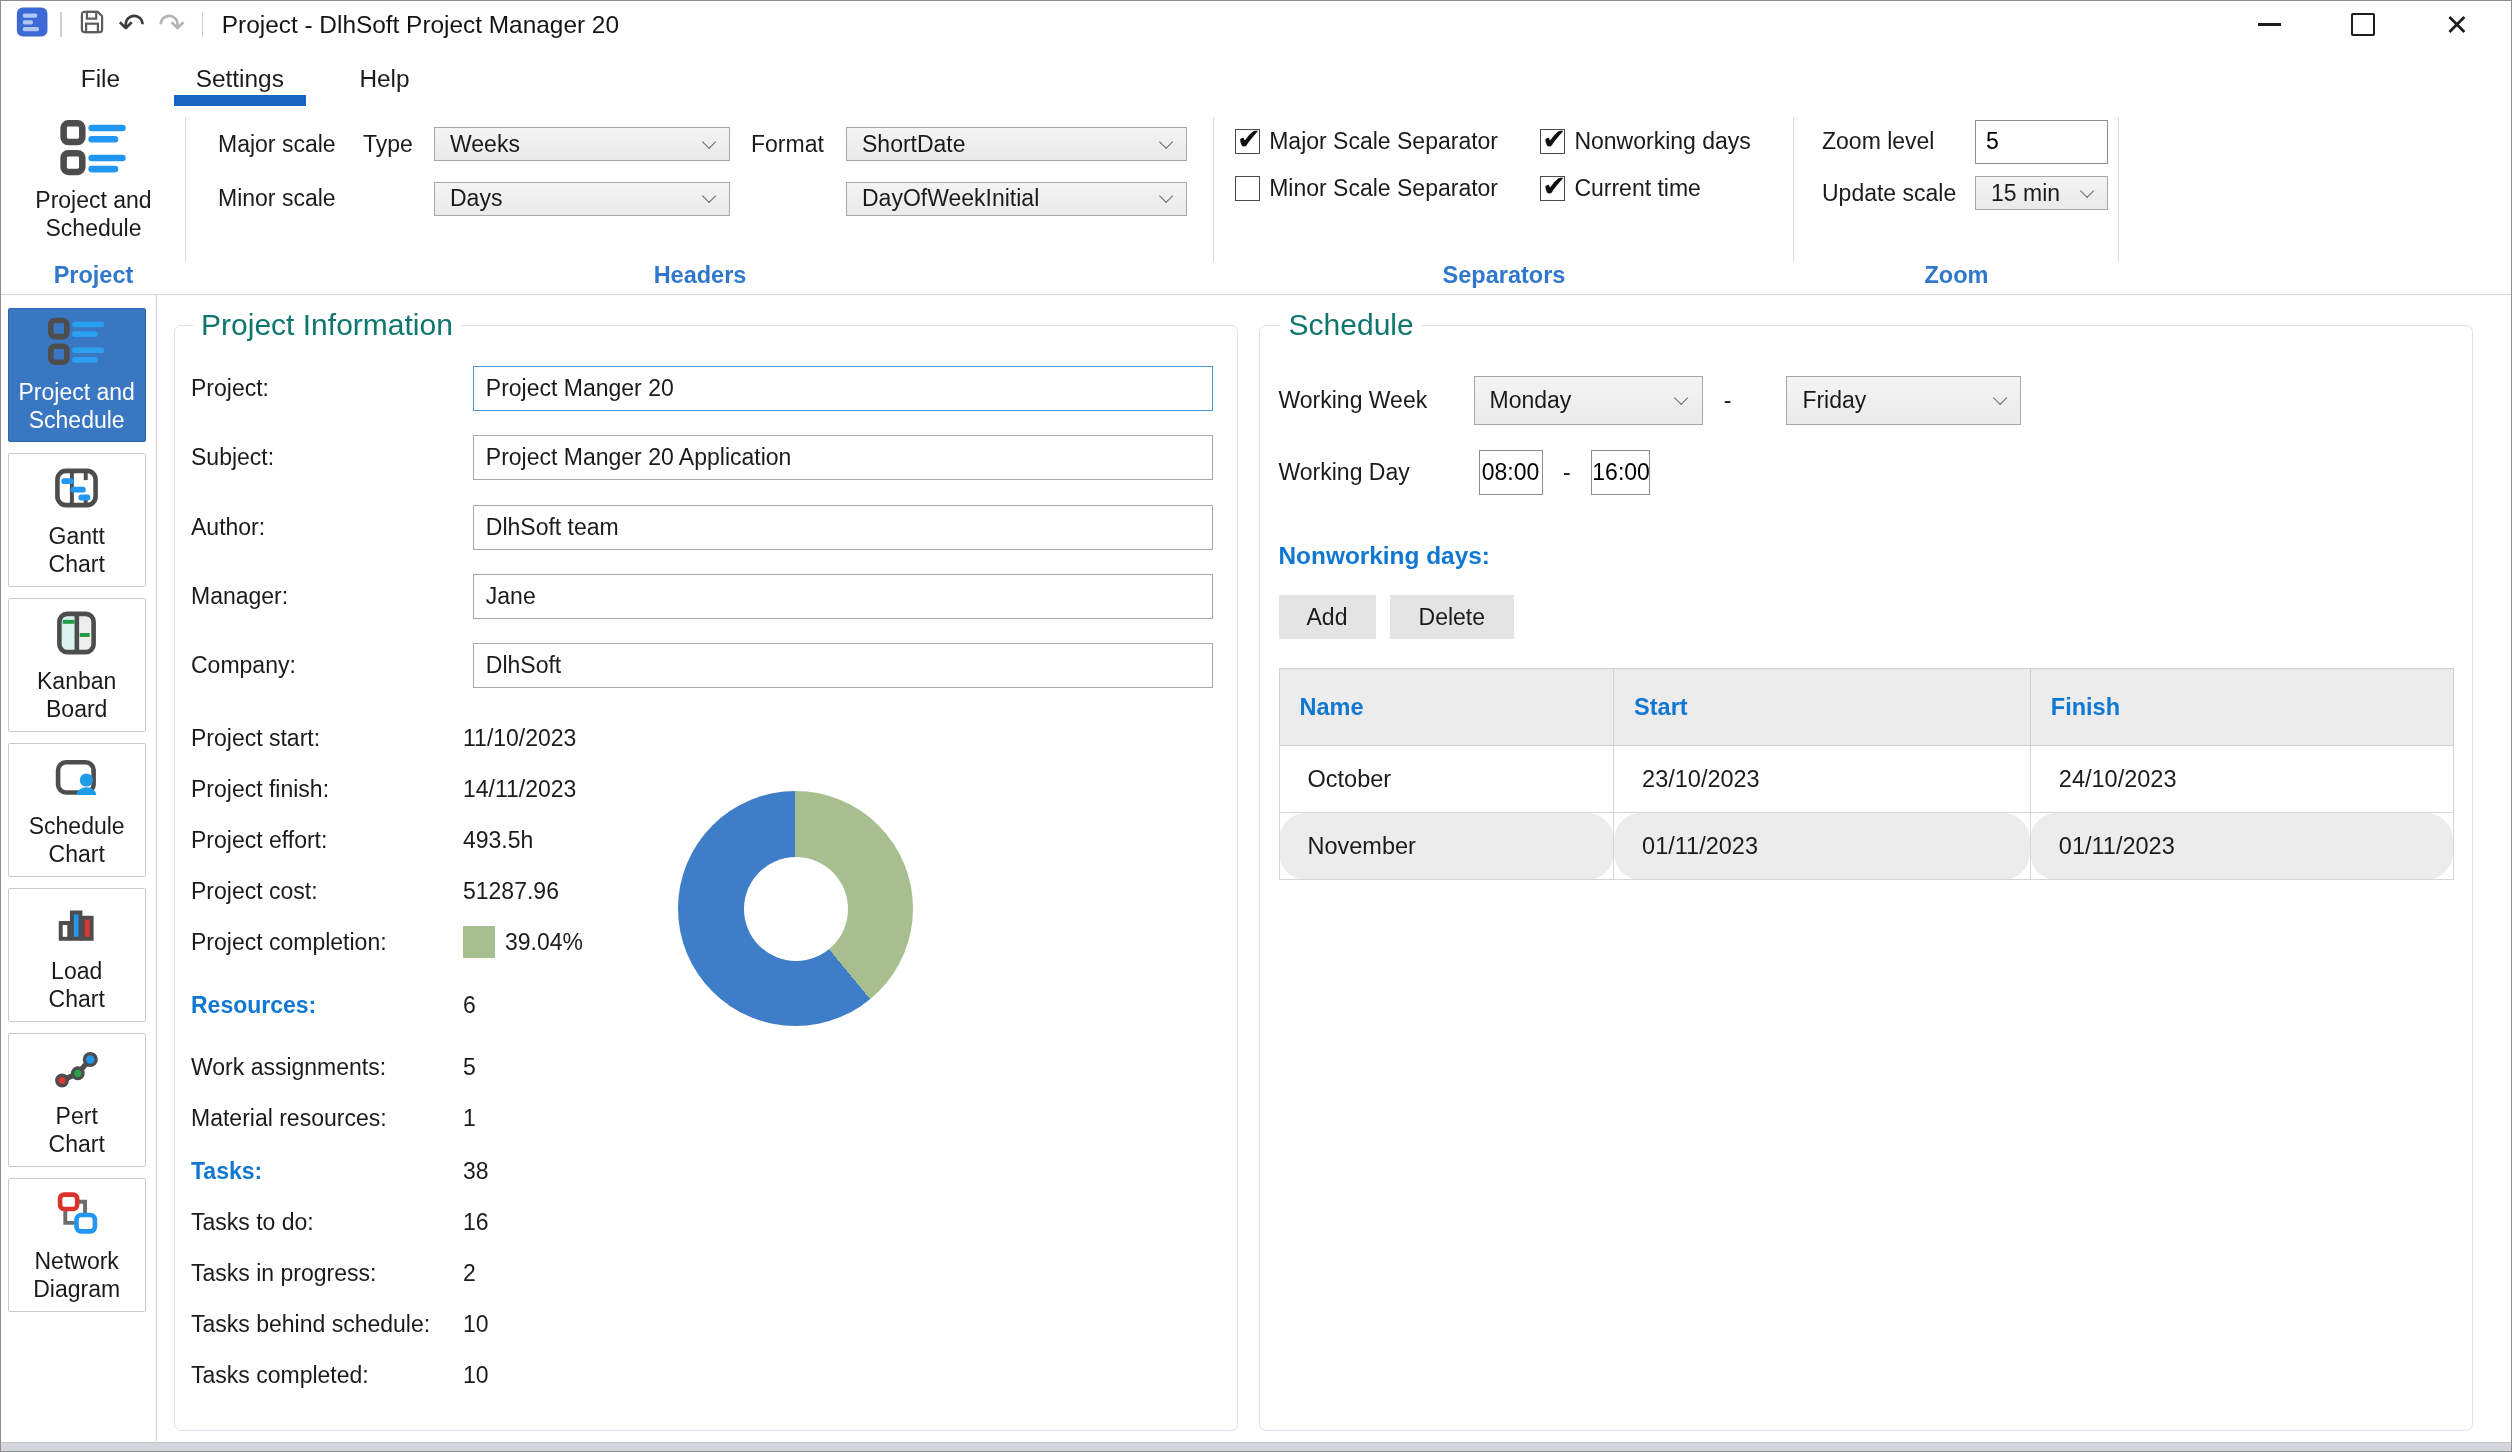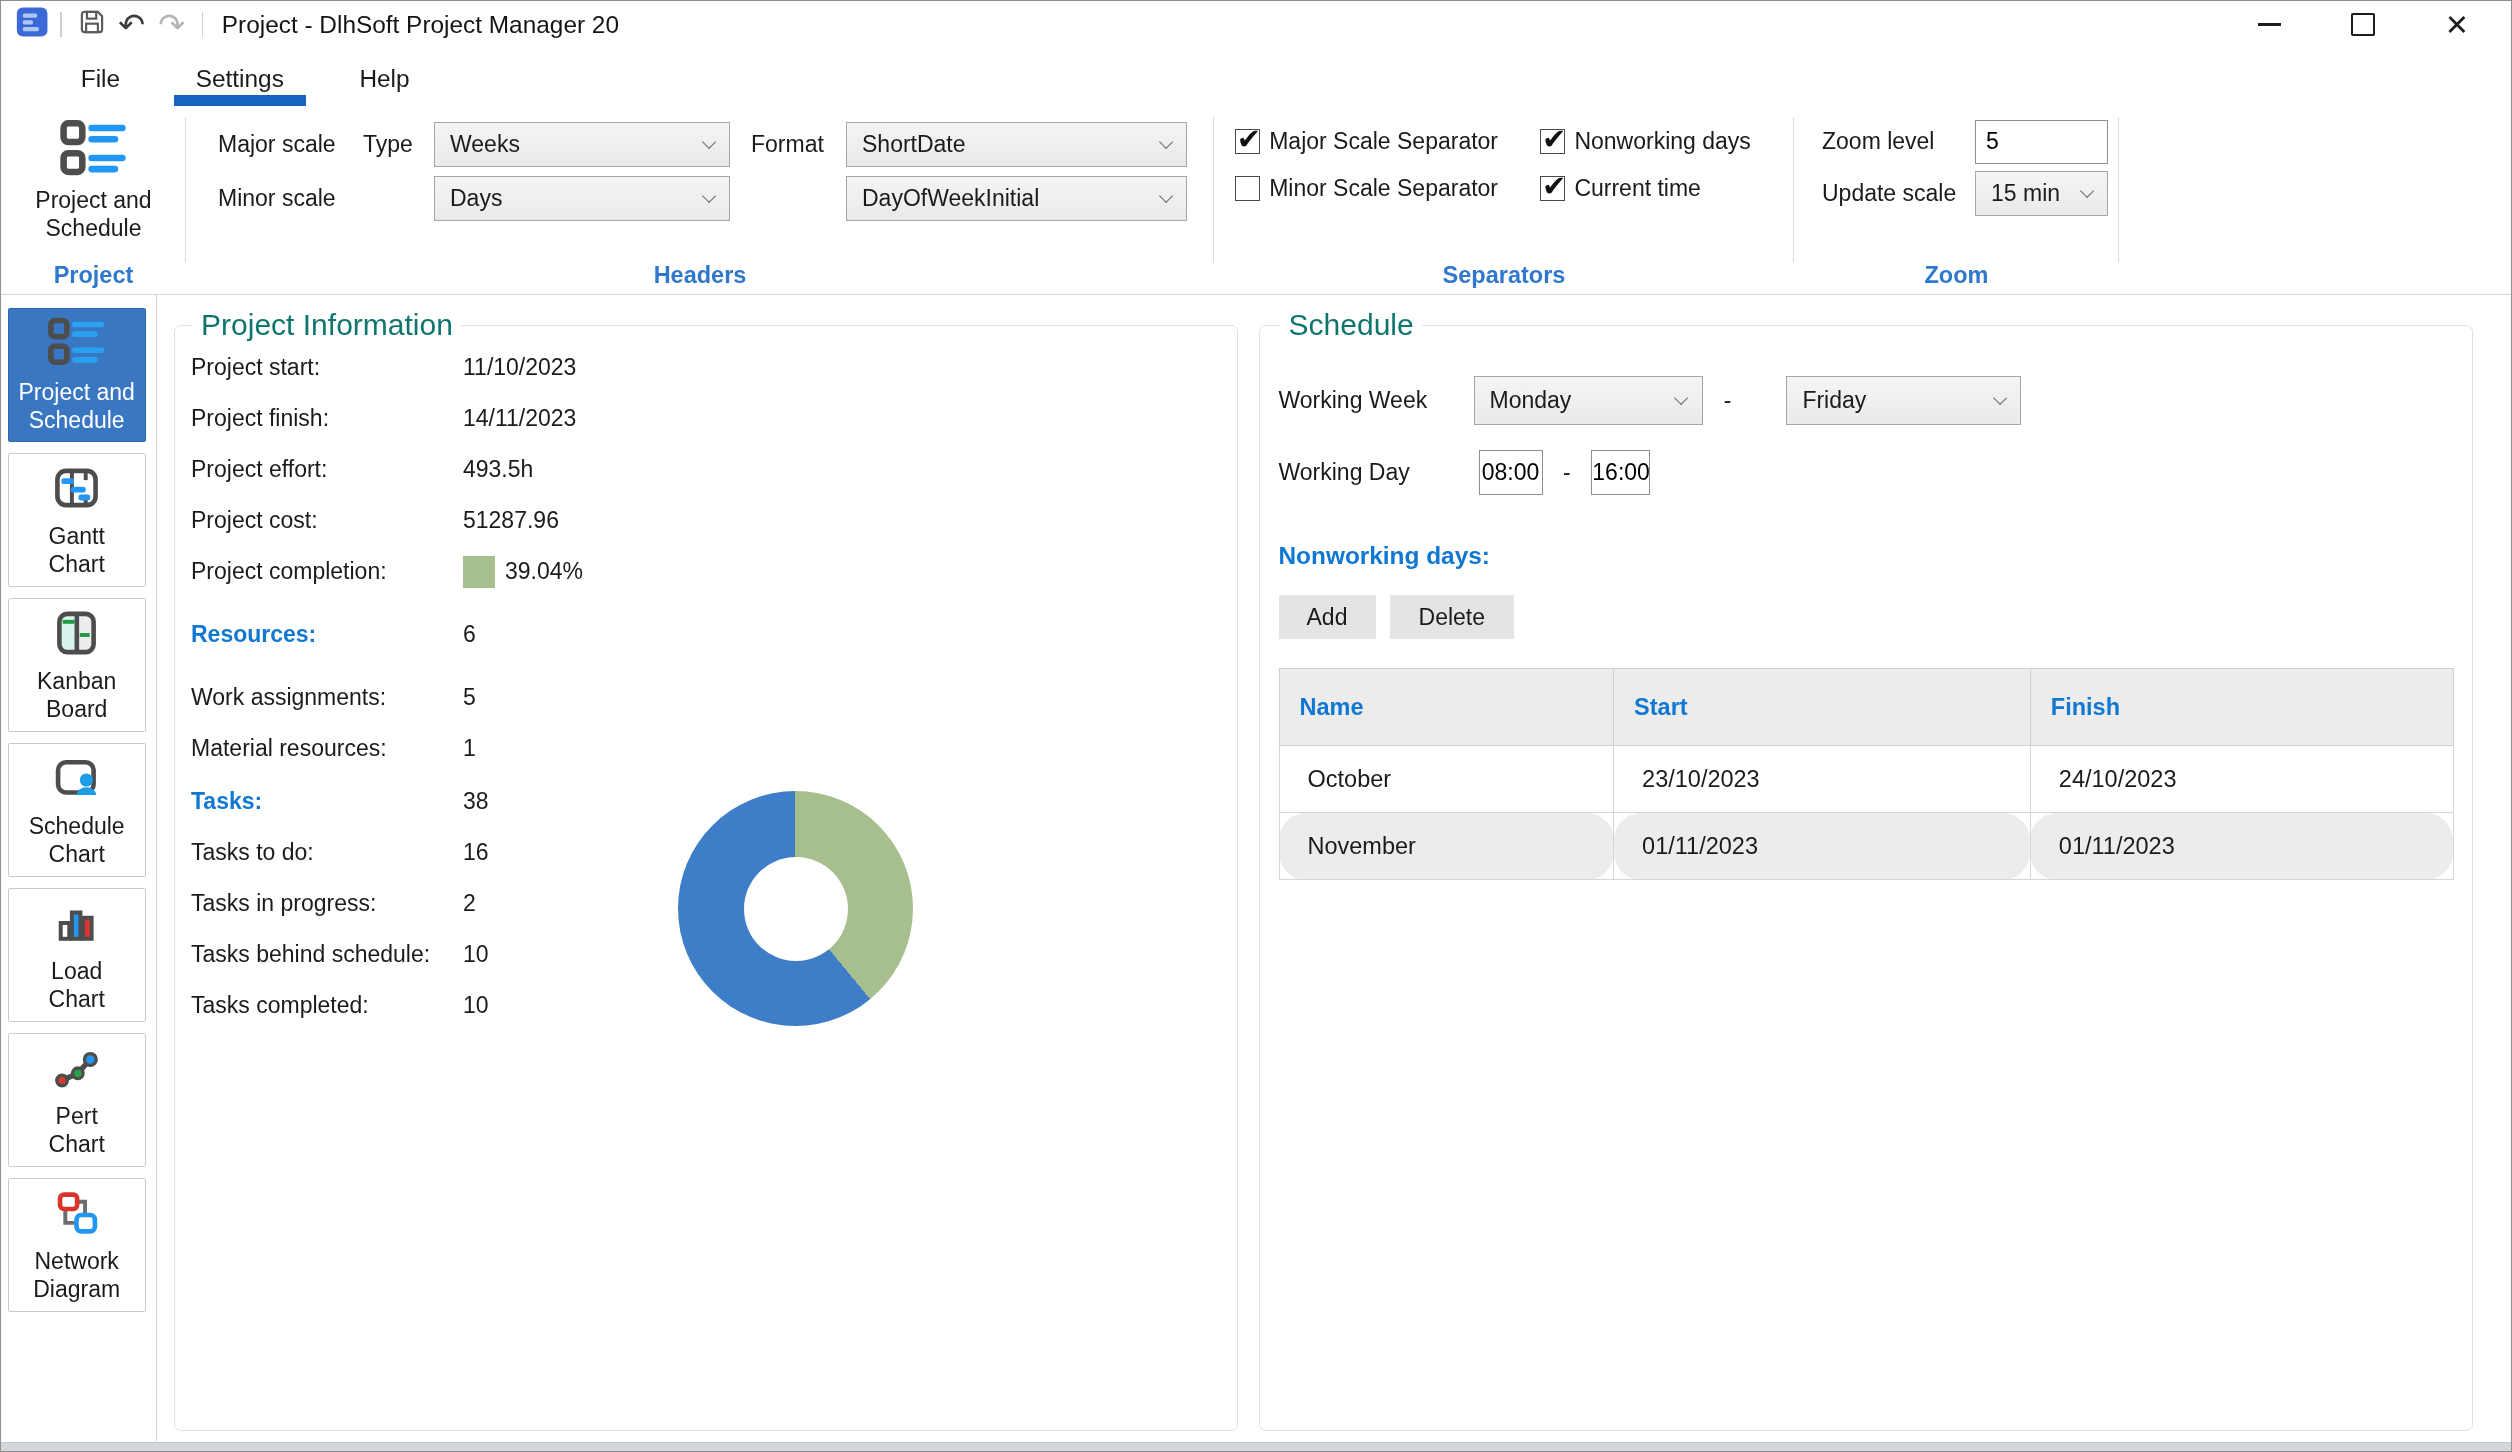--- a/index.html
+++ b/index.html
@@ -30,21 +30,21 @@
   .big-btn{display:flex;flex-direction:column;align-items:center;padding-top:10px;width:100%;box-sizing:border-box;}
   .big-btn .bl{line-height:28px;text-align:center;}
   .rg-headers{width:1028px;padding:11.8px 0 0 32px;}
   .rg-seps{width:580px;padding:11.8px 0 0 21px;}
   .rg-zoom{width:325px;padding:10px 0 0 28px;}
   .rrow{display:flex;align-items:center;height:47px;margin-bottom:7.6px;}
   .lab-major{width:145px;}
   .lab-type{width:71px;}
   .lab-minor{width:216px;}
   .lab-format{width:95px;margin-left:21px;}
-  .dd{position:relative;height:45px;background:linear-gradient(#f4f4f4,#eaeaea);border:0.8px solid #a7a7a7;
+  .dd{position:relative;height:34px;background:linear-gradient(#f4f4f4,#eaeaea);border:0.8px solid #a7a7a7;
      display:flex;align-items:center;padding:0 15px;box-sizing:border-box;}
   .dd::after{content:"";position:absolute;right:15px;top:50%;width:9.2px;height:9.2px;margin-top:-7.6px;
      border-right:1.7px solid #6a6a6a;border-bottom:1.7px solid #6a6a6a;transform:rotate(45deg);}
   .dd-type{width:296px;}
   .dd-format{width:341px;}
   .dd-format2{margin-left:116px;}
   .srow{display:flex;align-items:center;height:42px;margin-bottom:5px;}
   .cb{width:23px;height:23px;border:1.7px solid #4b4b4b;background:#fff;margin-right:9.2px;position:relative;flex:none;box-sizing:content-box;}
   .cb.checked::before{content:"✔";position:absolute;left:0.8px;top:-8.4px;font-size:29px;color:#111;}
   .cb-lab1{width:271px;}
@@ -320,20 +320,42 @@
         </span>
         <span>Network</span>
         <span>Diagram</span>
       </div>
     </div>
 
     <div class="main">
 
       <fieldset class="fs-pi">
         <legend>Project Information</legend>
+        <div class="pi-fields">
+          <div class="pi-row">
+            <span class="flabel">Project:</span>
+            <input class="ti focused" value="Project Manger 20" style="">
+          </div>
+          <div class="pi-row">
+            <span class="flabel">Subject:</span>
+            <input class="ti" value="Project Manger 20 Application" style="">
+          </div>
+          <div class="pi-row">
+            <span class="flabel">Author:</span>
+            <input class="ti" value="DlhSoft team" style="">
+          </div>
+          <div class="pi-row">
+            <span class="flabel">Manager:</span>
+            <input class="ti" value="Jane" style="">
+          </div>
+          <div class="pi-row">
+            <span class="flabel">Company:</span>
+            <input class="ti" value="DlhSoft" style="">
+          </div>
+        </div>
 
         <div>
           <div class="stat-row">
             <span class="slabel">Project start:</span>
             <span>11/10/2023</span>
           </div>
           <div class="stat-row">
             <span class="slabel">Project finish:</span>
             <span>14/11/2023</span>
           </div>

